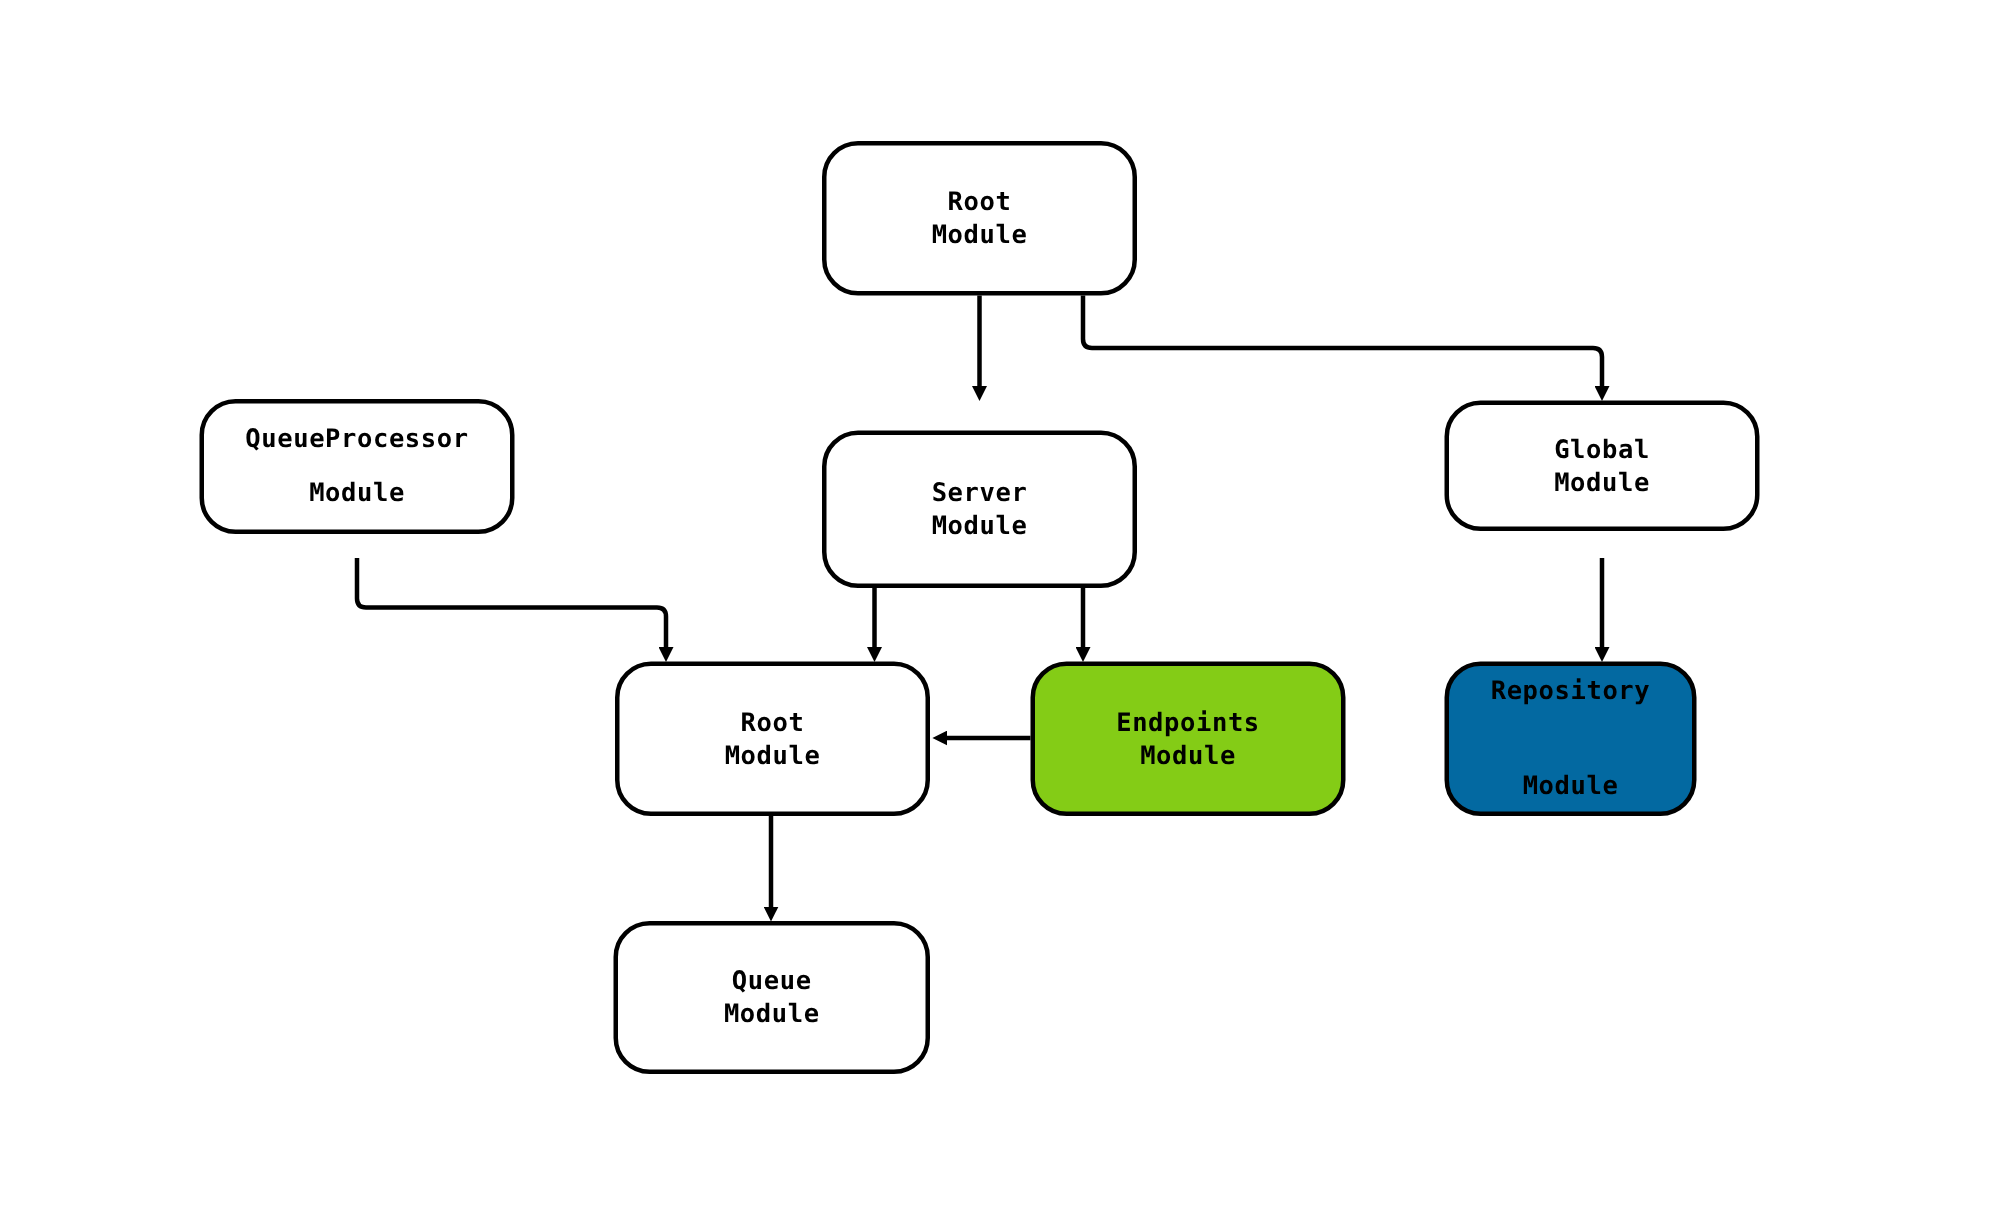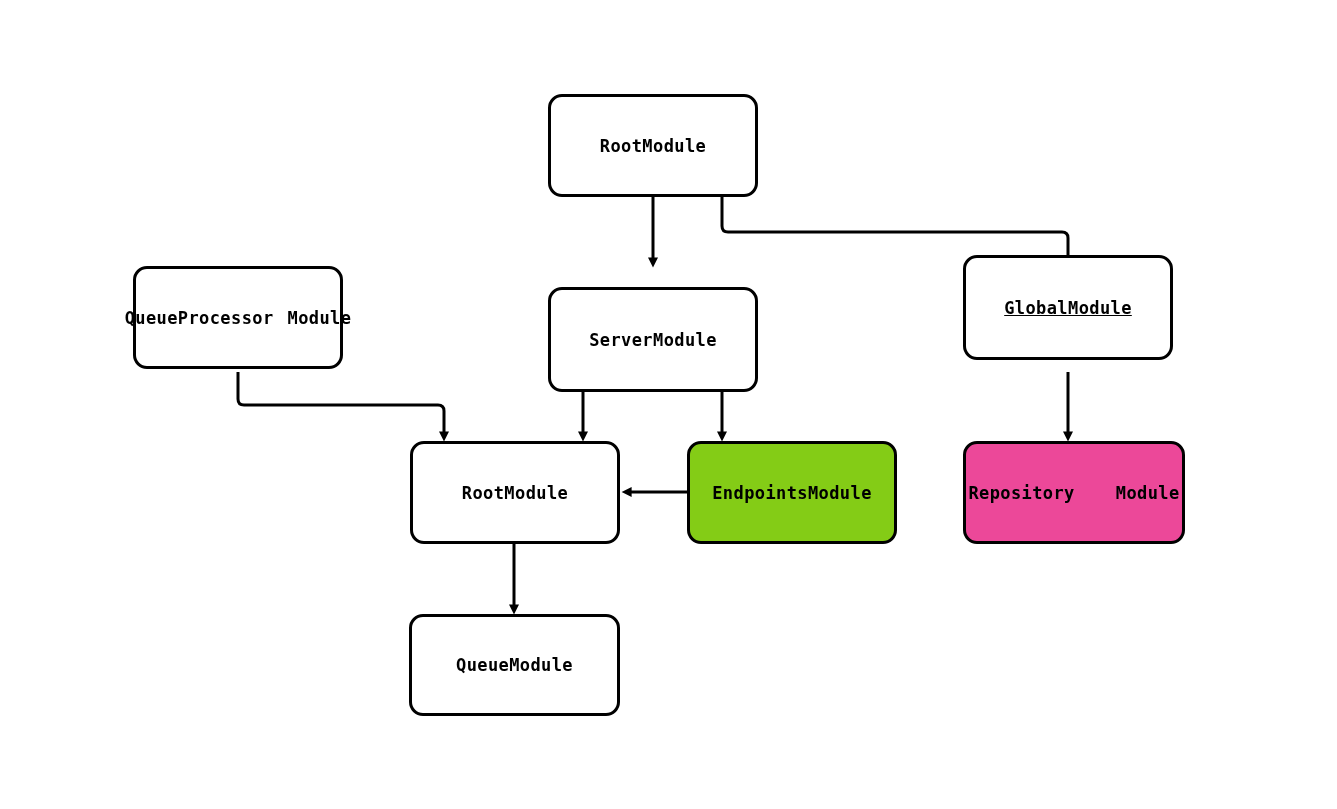--- a/index.html
+++ b/index.html
@@ -23,23 +23,23 @@
     left: 0;
     top: 0;
     width: 1337px;
     height: 809px;
   }
   .node {
     position: absolute;
     box-sizing: border-box;
     background: #ffffff;
     border: 3px solid #000000;
-    border-radius: 14px;
+    border-radius: 24px;
     display: flex;
-    flex-direction: row;
+    flex-direction: column;
     align-items: center;
     justify-content: center;
     z-index: 2;
   }
   .node-line {
     font-family: "DejaVu Sans Mono", "Liberation Mono", monospace;
     font-size: 17px;
     font-weight: bold;
     line-height: 22px;
     color: #000000;
@@ -69,46 +69,46 @@
         <path d="M 1068 372 L 1068 432" stroke="#000000" marker-end="url(#arrow-down)"></path>
         <path d="M 514 544 L 514 605" stroke="#000000" marker-end="url(#arrow-down)"></path>
       </g>
   </svg>
 
   <div class="node" style="left: 548px; top: 94px; width: 210px; height: 103px; border-color: rgb(0, 0, 0); background: rgb(255, 255, 255);">
     <span class="node-line">Root</span>
     <span class="node-line">Module</span>
   </div>
 
-  <div class="node" style="left: 133px; top: 266px; width: 210px; height: 103px; border-color: rgb(0, 0, 0); background: rgb(255, 255, 255); gap: 14px;">
+  <div class="node" style="left: 133px; top: 266px; width: 210px; height: 90px; border-color: rgb(0, 0, 0); background: rgb(255, 255, 255); gap: 14px;">
     <span class="node-line">QueueProcessor</span>
     <span class="node-line">Module</span>
   </div>
 
   <div class="node" style="left: 548px; top: 267px; width: 210px; height: 105px; border-color: rgb(0, 0, 0); background: rgb(255, 255, 255); margin-top: 20px;">
     <span class="node-line">Server</span>
     <span class="node-line">Module</span>
   </div>
 
-  <div class="node" style="left: 963px; top: 255px; width: 210px; height: 105px; border-color: rgb(0, 0, 0); background: rgb(255, 255, 255); text-decoration: underline;">
+  <div class="node" style="left: 963px; top: 267px; width: 210px; height: 87px; border-color: rgb(0, 0, 0); background: rgb(255, 255, 255);">
     <span class="node-line">Global</span>
     <span class="node-line">Module</span>
   </div>
 
   <div class="node" style="left: 410px; top: 441px; width: 210px; height: 103px; border-color: rgb(0, 0, 0); background: rgb(255, 255, 255);">
     <span class="node-line">Root</span>
     <span class="node-line">Module</span>
   </div>
 
   <div class="node" style="left: 687px; top: 441px; width: 210px; height: 103px; border-color: rgb(0, 0, 0); background: #84cc16;">
     <span class="node-line">Endpoints</span>
     <span class="node-line">Module</span>
   </div>
 
-  <div class="node" style="left: 963px; top: 441px; width: 222px; height: 103px; border-color: rgb(0, 0, 0); background: #ec4899; gap: 41px;">
+  <div class="node" style="left: 963px; top: 441px; width: 168px; height: 103px; border-color: rgb(0, 0, 0); background: #0369a1; gap: 41px;">
     <span class="node-line">Repository</span>
     <span class="node-line">Module</span>
   </div>
 
   <div class="node" style="left: 409px; top: 614px; width: 211px; height: 102px; border-color: rgb(0, 0, 0); background: rgb(255, 255, 255);">
     <span class="node-line">Queue</span>
     <span class="node-line">Module</span>
   </div>
 
 </div>

